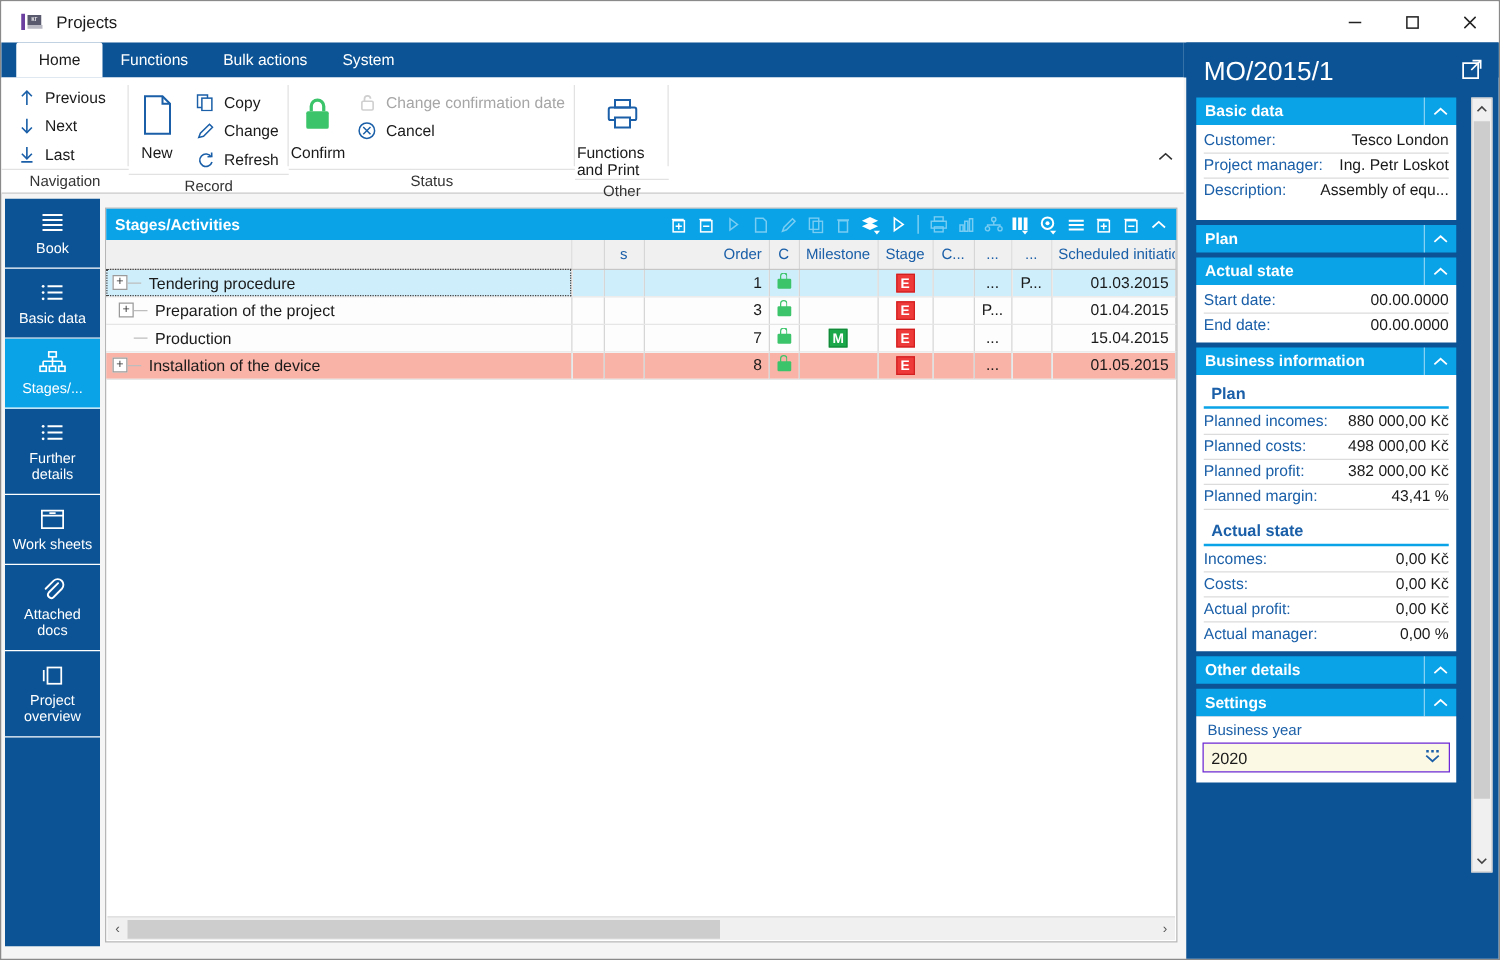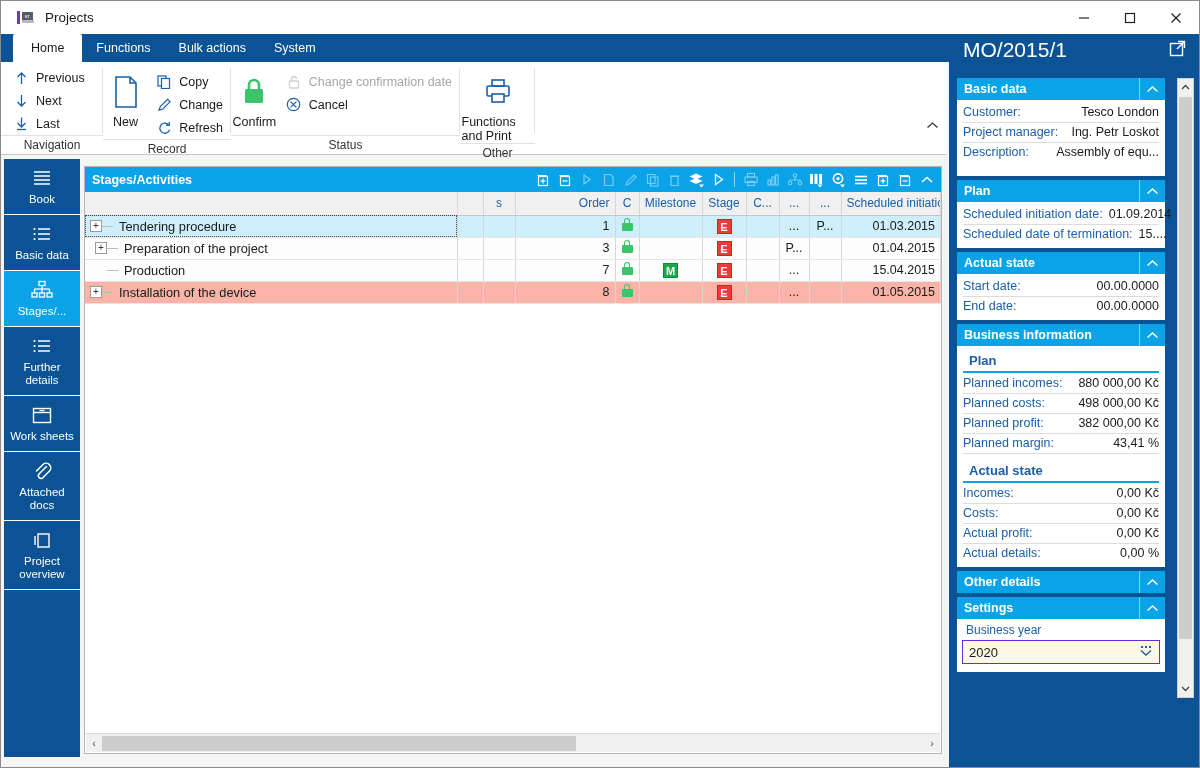--- a/index.html
+++ b/index.html
@@ -183,21 +183,21 @@
   .hs-arrow { width: 16px; text-align: center; font-size: 11px; color: #555; }
   .hs-track { flex: 1; height: 17px; position: relative; }
   .hs-thumb { position: absolute; left: 0; top: 1px; height: 15px; width: 474px; background: #cdcdcd; }
 
   
   .rpanel {
     position: absolute; left: 948px; top: 33px; width: 250px; height: 734px;
     background: #0b5394; padding: 4px 5px 5px 8px;
   }
   .rp-title {
-    height: 40px; display: flex; align-items: flex-start; color: #fff;
+    height: 40px; display: flex; align-items: center; color: #fff;
     font-size: 21px; padding-left: 6px;
   }
   .rp-title .expbtn { margin-left: auto; margin-right: 8px; }
   .rp-scrollhost { position: relative; height: 688px; }
   .rp-content { position: absolute; left: 0; top: 0; width: 208px; }
   .card { margin-bottom: 4px; }
   .card-head {
     height: 22px; background: #0aa3e8; color: #fff; font-size: 12.5px; font-weight: bold;
     display: flex; align-items: center; padding-left: 7px;
   }
@@ -805,30 +805,20 @@
 
         <div class="card">
           <div class="card-head">
             <span>Plan</span>
             <span class="chev">
                 <svg width="13" height="9" viewBox="0 0 13 9">
                   <polyline points="1.5,6.5 6.5,2 11.5,6.5" fill="none" stroke="#fff" stroke-width="1.4"></polyline>
                 </svg>
               </span>
           </div>
-          <div class="card-body">
-            <div class="row">
-              <span class="k">Scheduled initiation date:</span>
-              <span class="v">01.09.2014</span>
-            </div>
-            <div class="row">
-              <span class="k">Scheduled date of termination:</span>
-              <span class="v">15....</span>
-            </div>
-          </div>
         </div>
 
         <div class="card">
           <div class="card-head">
             <span>Actual state</span>
             <span class="chev">
                 <svg width="13" height="9" viewBox="0 0 13 9">
                   <polyline points="1.5,6.5 6.5,2 11.5,6.5" fill="none" stroke="#fff" stroke-width="1.4"></polyline>
                 </svg>
               </span>
@@ -879,21 +869,21 @@
             </div>
             <div class="row">
               <span class="k">Costs:</span>
               <span class="v">0,00 Kč</span>
             </div>
             <div class="row">
               <span class="k">Actual profit:</span>
               <span class="v">0,00 Kč</span>
             </div>
             <div class="row">
-              <span class="k">Actual details:</span>
+              <span class="k">Actual manager:</span>
               <span class="v">0,00 %</span>
             </div>
           </div>
         </div>
 
         <div class="card">
           <div class="card-head">
             <span>Other details</span>
             <span class="chev">
                 <svg width="13" height="9" viewBox="0 0 13 9">

